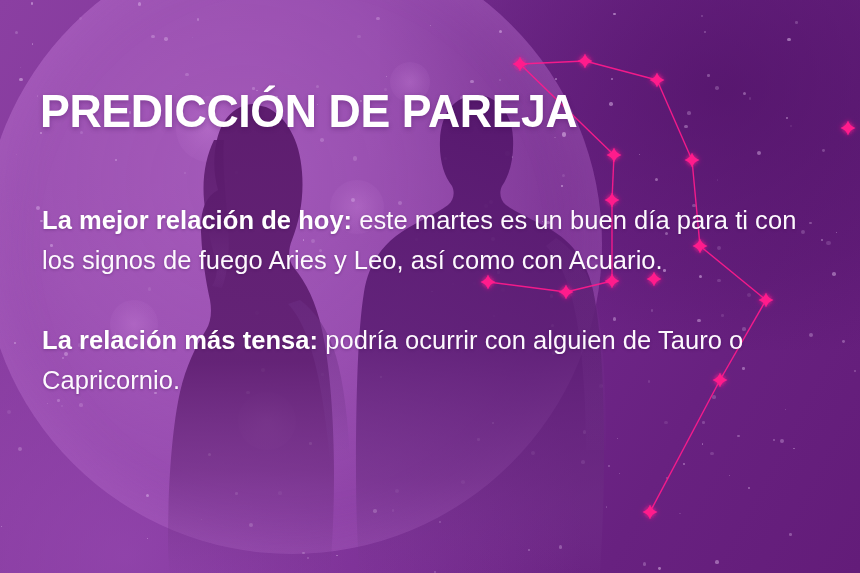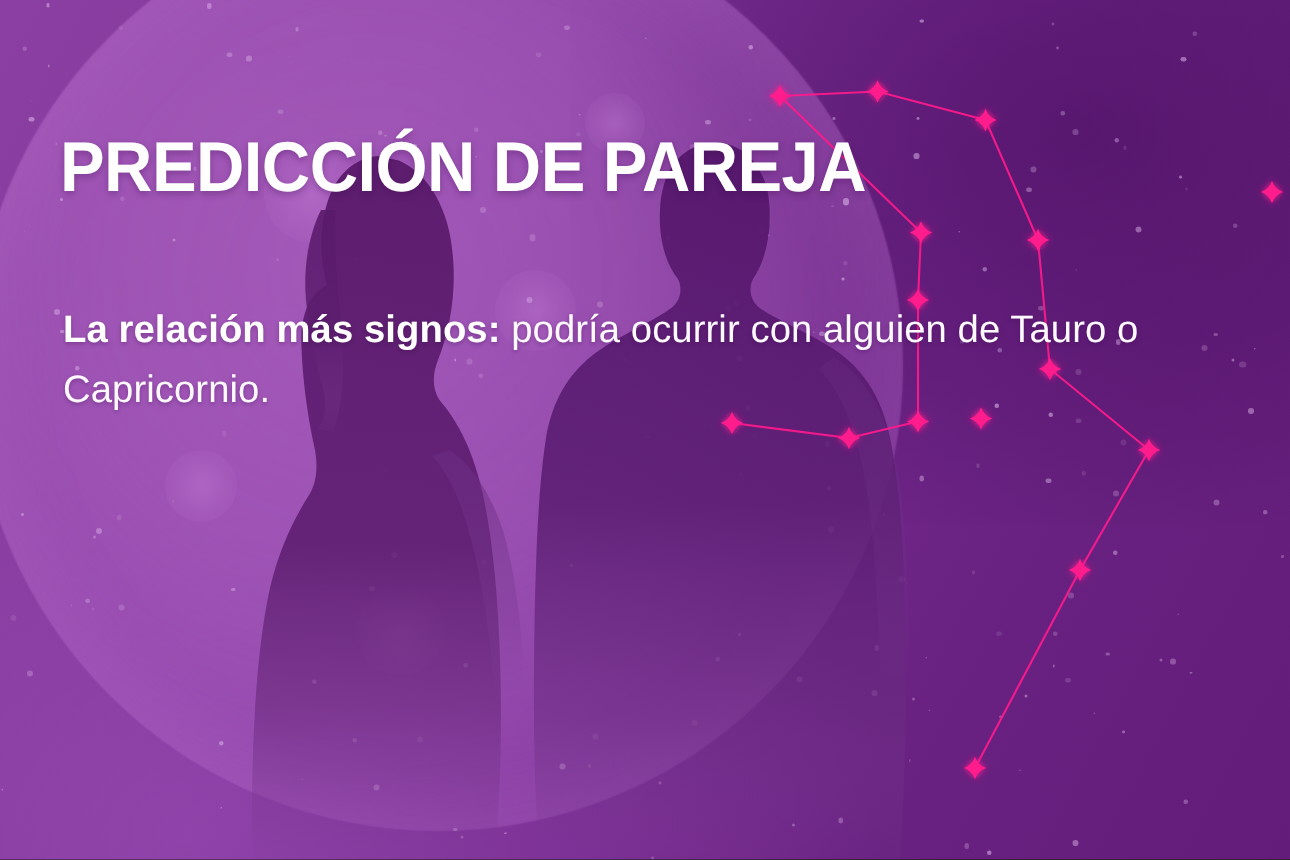--- a/index.html
+++ b/index.html
@@ -499,18 +499,21 @@
         </g>
       </svg>
   </div>
 
   <div class="content">
 
     <h1 class="headline">PREDICCIÓN DE PAREJA</h1>
 
     <div class="body-block">
       <p class="para">
-        <b>La relación más signos:</b><span> podría ocurrir con alguien de Tauro o Capricornio.</span>
+        <b>La mejor relación de hoy:</b><span> este martes es un buen día para ti con los signos de fuego Aries y Leo, así como con Acuario.</span>
+      </p>
+      <p class="para">
+        <b>La relación más tensa:</b><span> podría ocurrir con alguien de Tauro o Capricornio.</span>
       </p>
     </div>
   </div>
 
 </div>
 
 </body></html>

